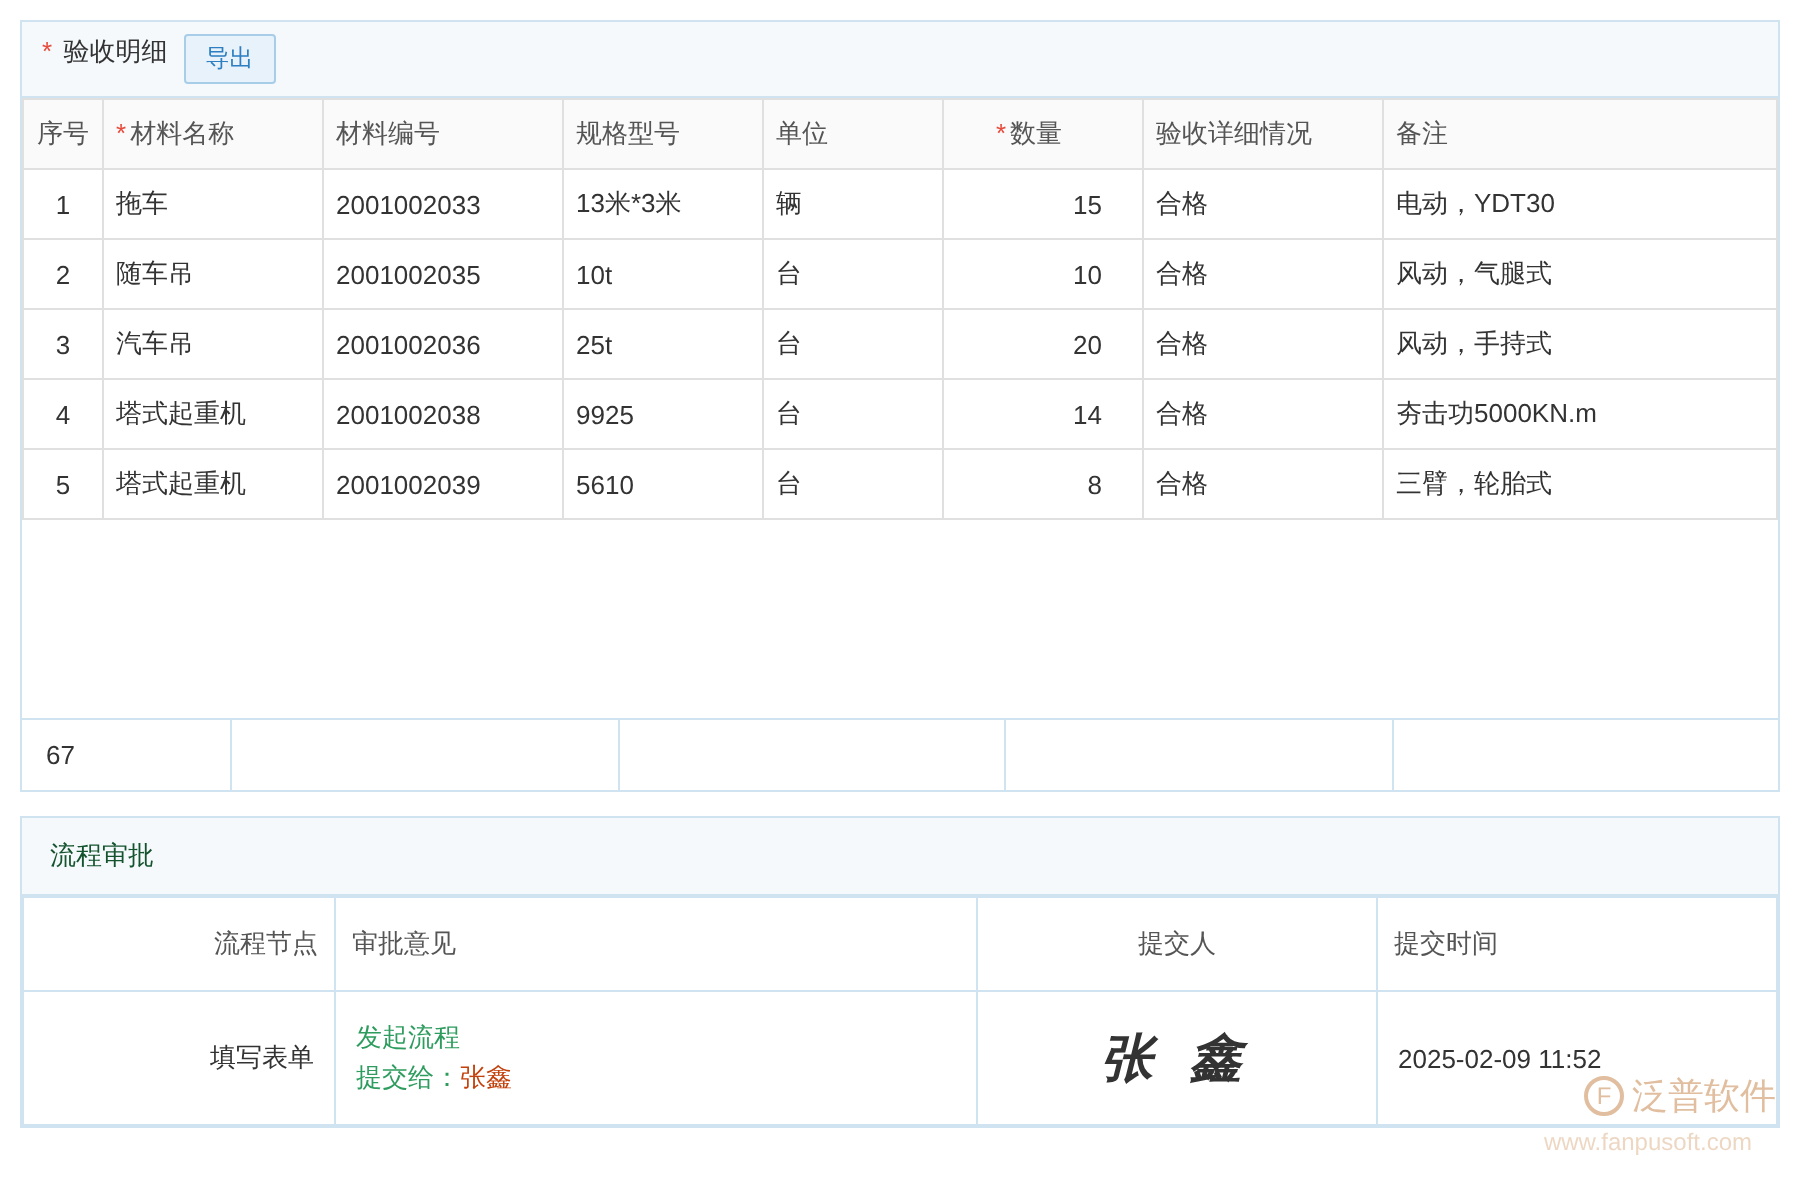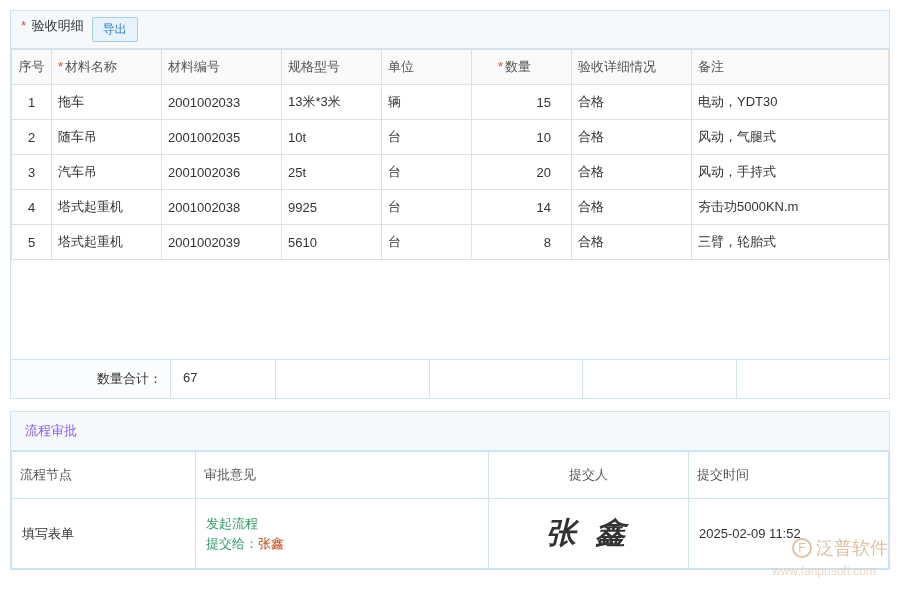--- a/index.html
+++ b/index.html
@@ -85,42 +85,42 @@
     .summary-val { width: 105px; padding-left: 12px; }
     .summary-blank { flex: 1; }
 
     .approval-panel {
       border: 1px solid #d0e3f0;
     }
     .approval-header {
       background: #f5f9fc;
       padding: 10px 14px;
       border-bottom: 1px solid #d0e3f0;
-      color: #8b5cf6;
+      color: #14532d;
     }
     .approval-table th {
       padding: 14px 8px;
       background: #fff;
       border: 1px solid #d0e3f0;
     }
     .approval-table td {
       border: 1px solid #d0e3f0;
       padding: 14px 10px;
       vertical-align: middle;
     }
-    .ap-node { width: 184px; text-align: left; }
+    .ap-node { width: 156px; text-align: right; }
     .ap-opinion { width: auto; }
     .ap-person { width: 200px; text-align: center; }
     .ap-time { width: 200px; }
     .opinion-line1 { color: #2e9c5e; }
     .opinion-line2 { color: #2e9c5e; margin-top: 2px; }
     .submit-name { color: #c2410c; }
     .signature {
       font-family: "KaiTi", "STKaiti", cursive;
-      font-size: 30px;
+      font-size: 26px;
       font-weight: bold;
       font-style: italic;
       letter-spacing: 6px;
     }
     .watermark {
       position: fixed;
       right: 12px;
       bottom: 40px;
       color: #d6a97f;
       font-size: 18px;
@@ -224,21 +224,20 @@
             <td class="col-unit">台</td>
             <td class="col-qty">8</td>
             <td class="col-status">合格</td>
             <td class="col-remark">三臂，轮胎式</td>
           </tr>
         </tbody>
     </table>
   </div>
 
   <div class="summary-row">
-    <div class="summary-cell summary-label">数量合计：</div>
     <div class="summary-cell summary-val">67</div>
     <div class="summary-cell summary-blank"></div>
     <div class="summary-cell summary-blank"></div>
     <div class="summary-cell summary-blank"></div>
     <div class="summary-cell summary-blank" style="border-right:none"></div>
   </div>
 </div>
 
 <div class="approval-panel">
   <div class="approval-header">流程审批</div>

